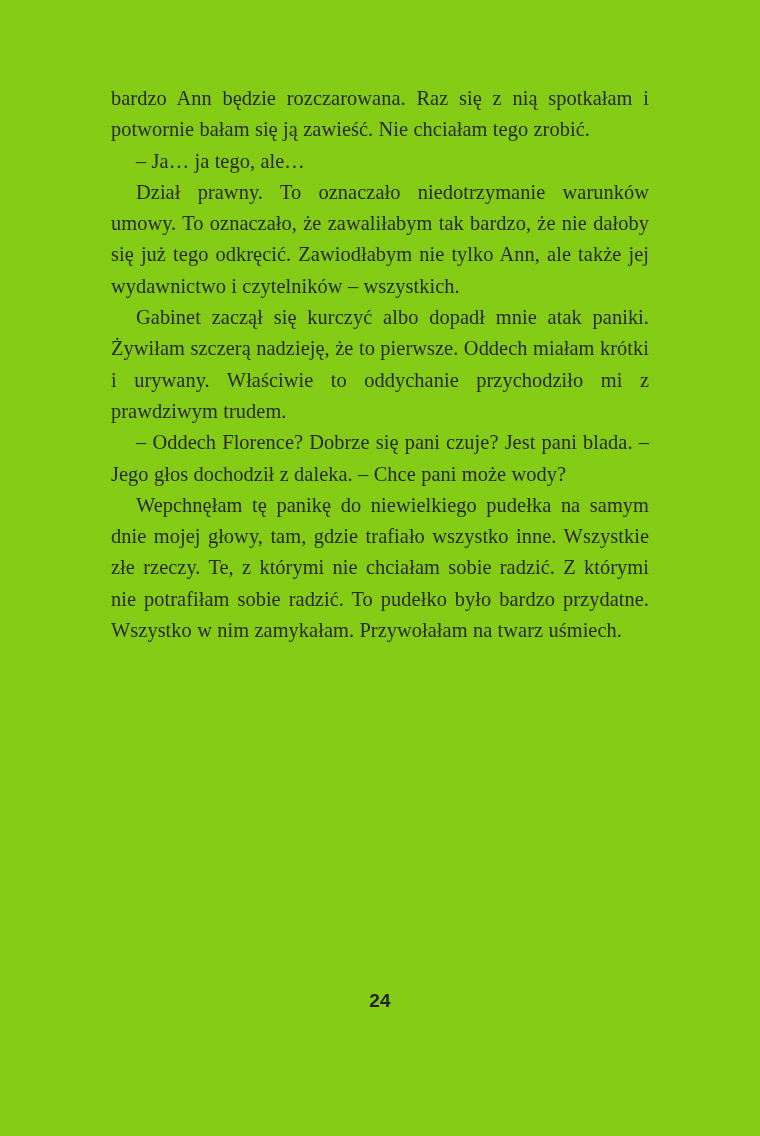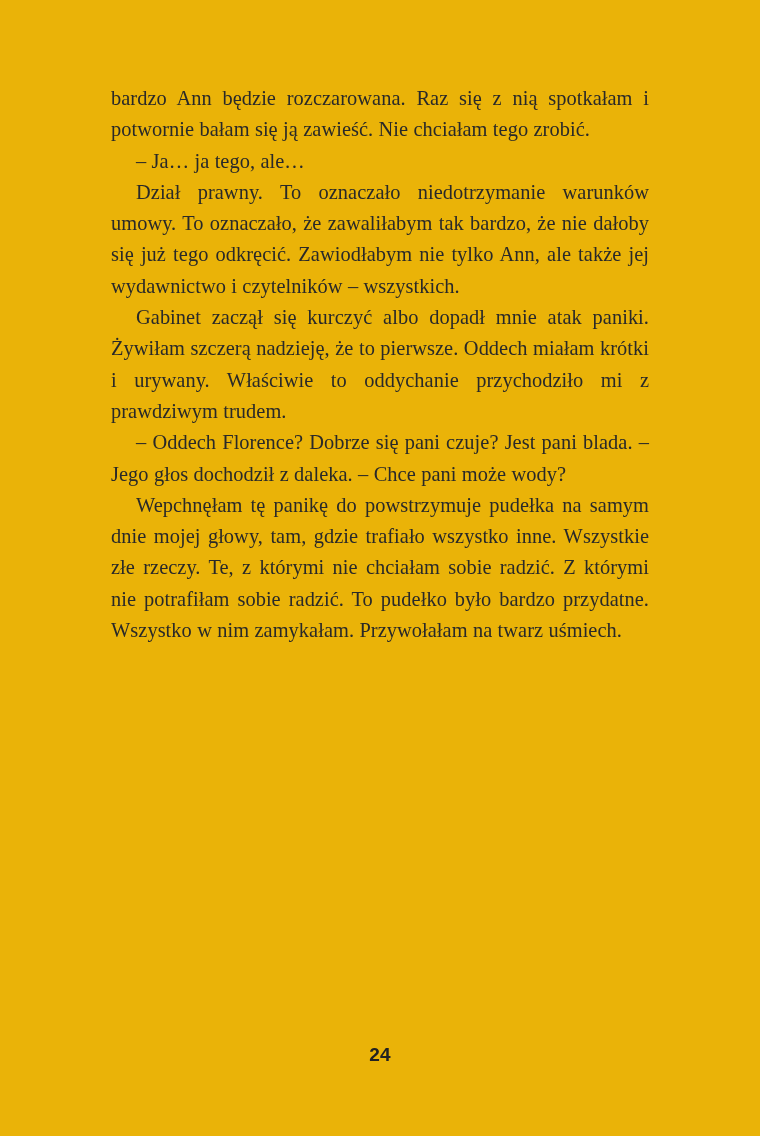--- a/index.html
+++ b/index.html
@@ -16,21 +16,21 @@
     position: relative;
     overflow: hidden;
   }
 
   .page {
     position: absolute;
     left: 0;
     top: 0;
     width: 760px;
     height: 1136px;
-    background: #eab308;
+    background: #84cc16;
   }
 
   .text-block {
     position: absolute;
     left: 111px;
     top: 83px;
     width: 538px;
   }
 
   .para {
@@ -49,39 +49,39 @@
 
   .para.no-indent {
     text-indent: 0;
   }
 
   
 
   .page-number {
     position: absolute;
     left: 0;
-    top: 1044px;
+    top: 990px;
     width: 760px;
     text-align: center;
     font-family: "Liberation Sans", "DejaVu Sans", sans-serif;
     font-size: 19px;
     font-weight: 700;
     color: #222222;
     letter-spacing: 0.3px;
   }
 </style>
 </head>
 <body>
 
 <div class="page">
 
   <div class="text-block">
     <p class="para no-indent">bardzo Ann będzie rozczarowana. Raz się z nią spotkałam i potwornie bałam się ją zawieść. Nie chciałam tego zrobić.</p>
     <p class="para">– Ja… ja tego, ale…</p>
     <p class="para">Dział prawny. To oznaczało niedotrzymanie warunków umowy. To oznaczało, że zawaliłabym tak bardzo, że nie dałoby się już tego odkręcić. Zawiodłabym nie tylko Ann, ale także jej wydawnictwo i czytelników – wszystkich.</p>
     <p class="para">Gabinet zaczął się kurczyć albo dopadł mnie atak paniki. Żywiłam szczerą nadzieję, że to pierwsze. Oddech miałam krótki i urywany. Właściwie to oddychanie przychodziło mi z prawdziwym trudem.</p>
     <p class="para">– Oddech Florence? Dobrze się pani czuje? Jest pani blada. – Jego głos dochodził z daleka. – Chce pani może wody?</p>
-    <p class="para">Wepchnęłam tę panikę do powstrzymuje pudełka na samym dnie mojej głowy, tam, gdzie trafiało wszystko inne. Wszystkie złe rzeczy. Te, z którymi nie chciałam sobie radzić. Z którymi nie potrafiłam sobie radzić. To pudełko było bardzo przydatne. Wszystko w nim zamykałam. Przywołałam na twarz uśmiech.</p>
+    <p class="para">Wepchnęłam tę panikę do niewielkiego pudełka na samym dnie mojej głowy, tam, gdzie trafiało wszystko inne. Wszystkie złe rzeczy. Te, z którymi nie chciałam sobie radzić. Z którymi nie potrafiłam sobie radzić. To pudełko było bardzo przydatne. Wszystko w nim zamykałam. Przywołałam na twarz uśmiech.</p>
   </div>
 
   <div class="page-number">24</div>
 
 </div>
 
 </body></html>

